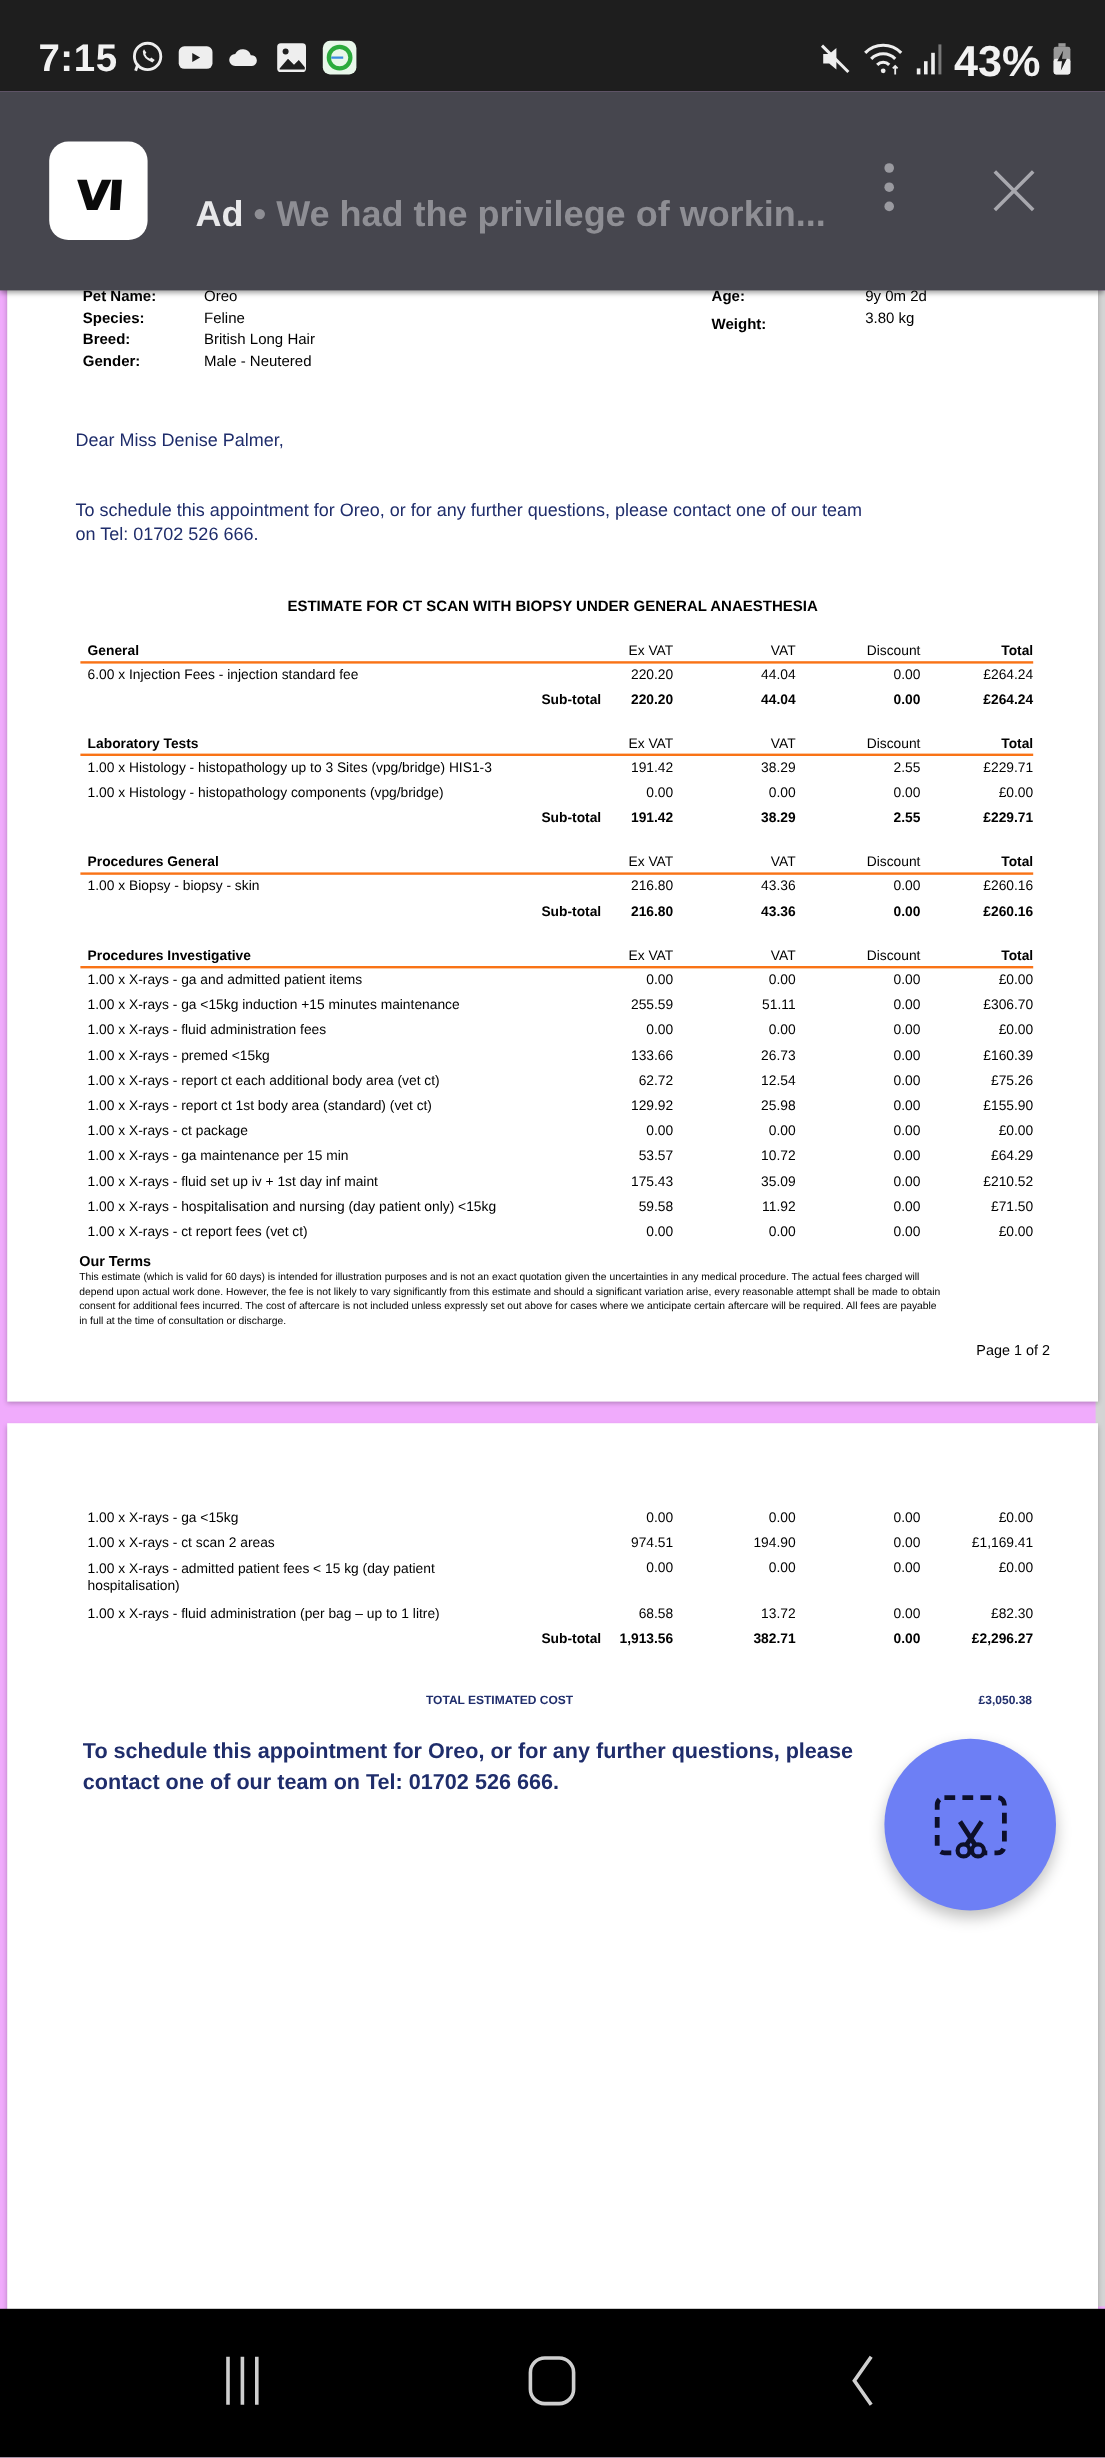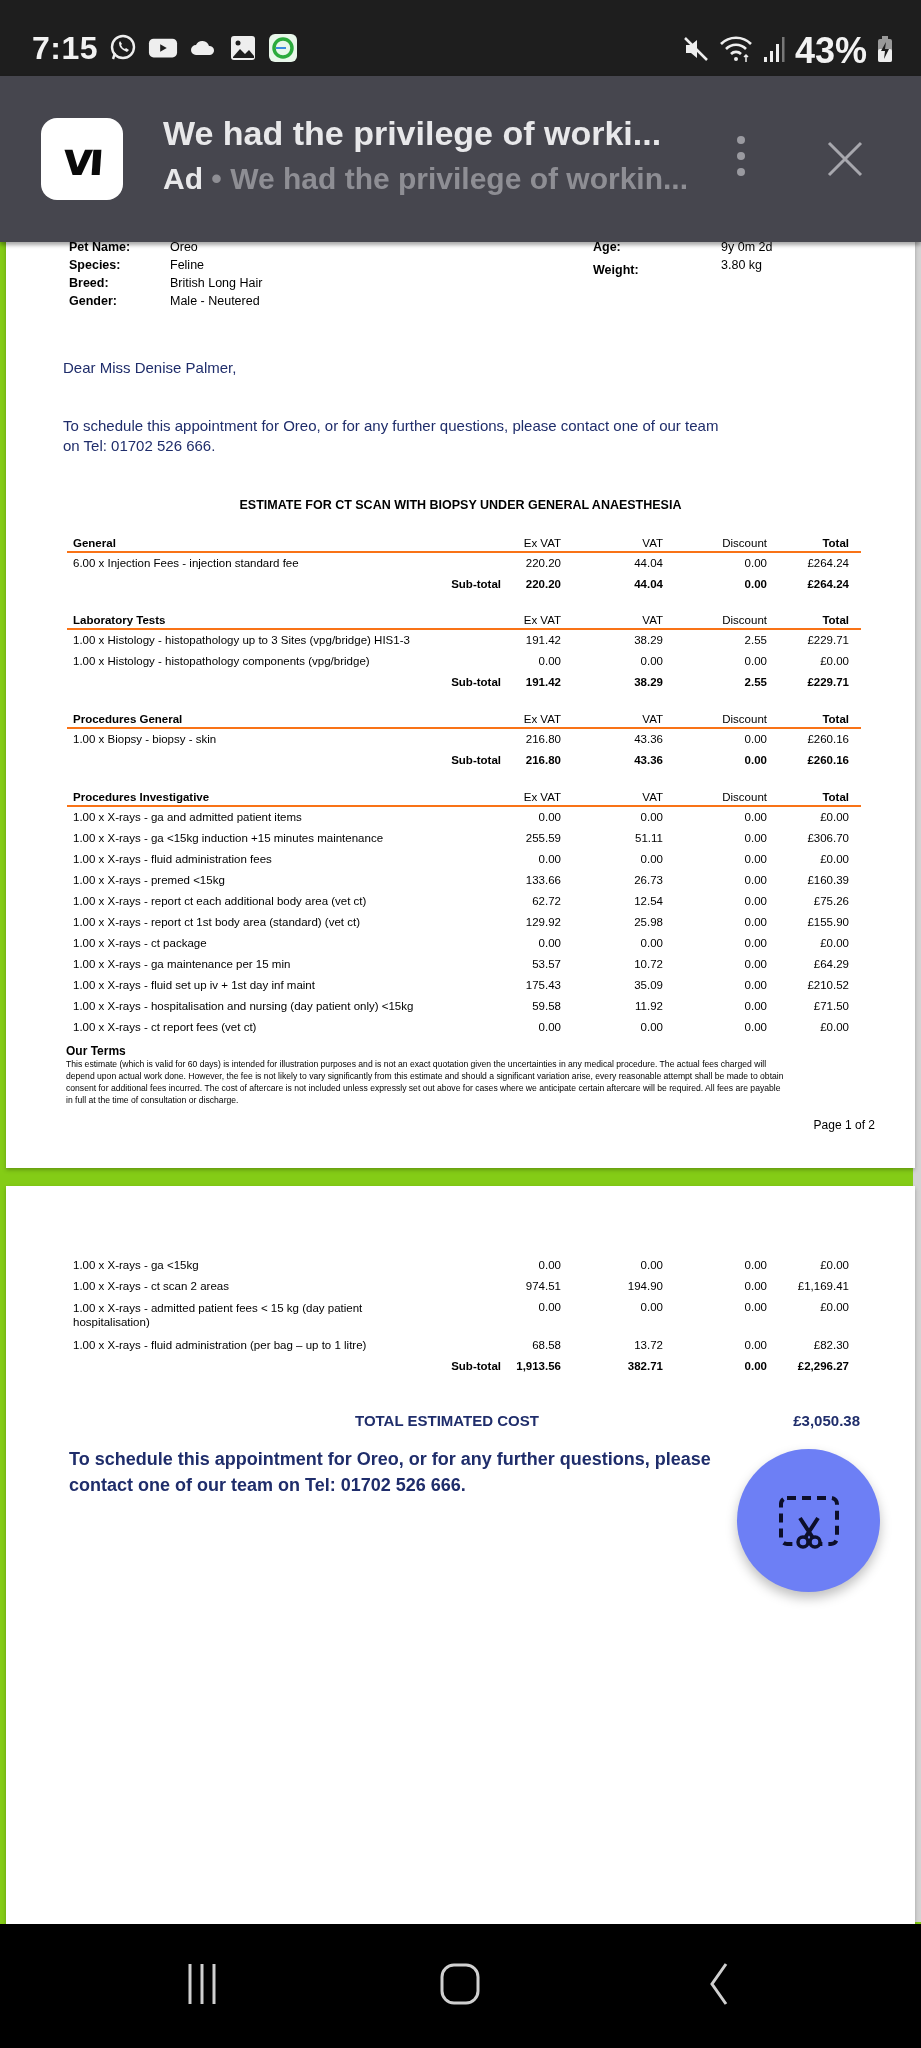--- a/index.html
+++ b/index.html
@@ -1,17 +1,17 @@
 <!DOCTYPE html>
 <html><head>
 <meta charset="utf-8">
 <style>
   * { box-sizing: border-box; margin: 0; padding: 0; }
   html, body { width: 921px; height: 2048px; overflow: hidden; background: #e4e4e4; font-family: "Liberation Sans", sans-serif; }
-  .screen { position: relative; width: 921px; height: 2048px; background: #84cc16; }
+  .screen { position: relative; width: 921px; height: 2048px; background: #f0abfc; }
 
   
   .status-bar { position: absolute; top: 0; left: 0; width: 921px; height: 76px; background: #1e1e1e; color: #f2f2f2; }
   .status-time { position: absolute; left: 32px; top: 30px; font-size: 32px; font-weight: bold; letter-spacing: 0.5px; }
   .status-icons-left { position: absolute; left: 108px; top: 33px; display: flex; gap: 10px; align-items: center; }
   .si { width: 30px; height: 30px; display: flex; align-items: center; justify-content: center; }
   .status-icons-right { position: absolute; right: 28px; top: 30px; display: flex; align-items: center; gap: 10px; }
   .battery-text { font-size: 36px; font-weight: bold; }
 
   
@@ -38,33 +38,33 @@
   .letter { position: absolute; left: 63px; font-size: 15px; color: #1f2d6b; }
   .doc-heading { position: absolute; left: 0; width: 921px; text-align: center; font-weight: bold; font-size: 12.5px; }
 
   .tbl { position: absolute; left: 67px; width: 794px; font-size: 11.5px; }
   .tbl .row { position: relative; height: 21px; }
   .tbl .hdr { height: 16px; border-bottom: 2px solid #f97316; }
   .tbl .c0 { position: absolute; left: 6px; top: 4px; white-space: nowrap; }
   .tbl .c1 { position: absolute; right: 300px; top: 4px; text-align: right; }
   .tbl .c2 { position: absolute; right: 198px; top: 4px; text-align: right; }
   .tbl .c3 { position: absolute; right: 94px; top: 4px; text-align: right; }
-  .tbl .c4 { position: absolute; right: 12px; top: 4px; text-align: right; }
+  .tbl .c4 { position: absolute; right: 0; top: 4px; text-align: right; }
   .tbl .hdr .c0, .tbl .hdr .c1, .tbl .hdr .c2, .tbl .hdr .c3, .tbl .hdr .c4 { top: 0; }
   .tbl .hdr .c0, .tbl .hdr .c4 { font-weight: bold; }
   .tbl .sub { font-weight: bold; }
   .tbl .sub .lab { position: absolute; right: 360px; top: 4px; }
   .tbl .row.tall { height: 38px; }
   .tbl .row.tall .c0 { white-space: normal; width: 330px; line-height: 14px; }
 
   .terms-title { position: absolute; left: 66px; top: 842px; font-weight: bold; font-size: 12px; }
   .terms-body { position: absolute; left: 66px; top: 858px; width: 720px; font-size: 8.6px; line-height: 12px; }
   .page-num { position: absolute; right: 46px; top: 918px; font-size: 12px; }
 
-  .total-row { position: absolute; top: 1412px; font-weight: bold; font-size: 15px; color: #1f2d6b; }
+  .total-row { position: absolute; top: 1412px; font-weight: bold; font-size: 10px; color: #1f2d6b; }
   .closing { position: absolute; left: 69px; top: 1446px; width: 700px; font-weight: bold; font-size: 18px; line-height: 26px; color: #1f2d6b; }
 
   .fab { position: absolute; left: 737px; top: 1449px; width: 143px; height: 143px; border-radius: 50%; background: #6d7ff5; box-shadow: 0 6px 12px rgba(0,0,0,0.25); display: flex; align-items: center; justify-content: center; z-index: 6; }
 
   
   .nav-bar { position: absolute; left: 0; top: 1924px; width: 921px; height: 124px; background: #000; }
   .nav-btn { position: absolute; top: 30px; width: 60px; height: 60px; display: flex; align-items: center; justify-content: center; }
 </style>
 </head>
 <body>
@@ -140,21 +140,20 @@
             <path d="M9 7 L4 16 h4 l-1 8 5-10 h-4z" fill="#1e1e1e"></path>
           </svg>
       </span>
     </div>
   </div>
 
   <div class="ad-banner">
     <div class="ad-logo">
         <span>vı</span>
       </div>
-    <div class="ad-title">We had the privilege of worki...</div>
     <div class="ad-sub">
       <span class="ad-tag">Ad</span><span> • </span><span>We had the privilege of workin...</span>
     </div>
     <div class="ad-more" style="top:60px">
         <i></i>
         <i></i>
         <i></i>
       </div>
     <div class="ad-close" style="top:60px">
       <svg width="46" height="46" viewBox="0 0 46 46">

